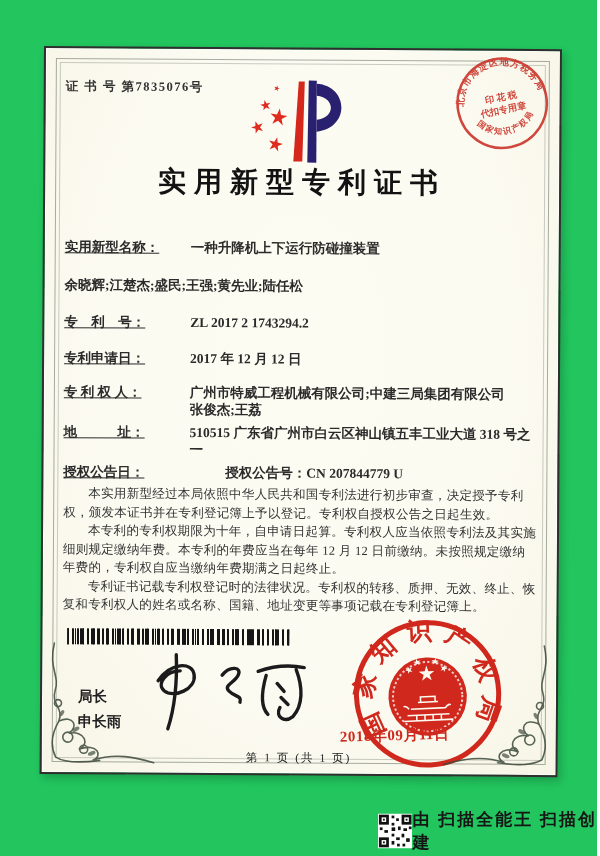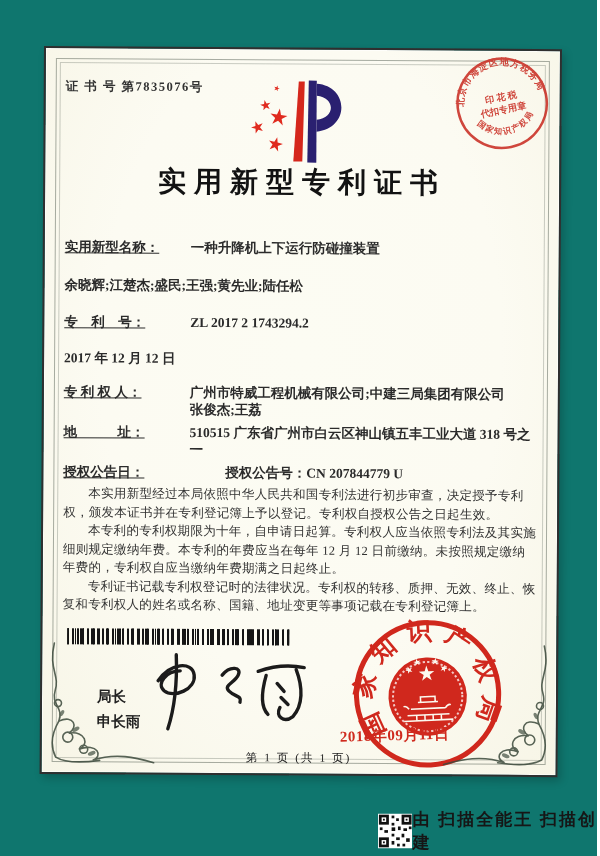--- a/index.html
+++ b/index.html
@@ -1,16 +1,16 @@
 <!DOCTYPE html>
 <html><head>
 <meta charset="utf-8">
 <style>
   html,body{margin:0;padding:0;background:#ffffff;}
-  .stage{position:relative;width:597px;height:856px;background:#0f766e;overflow:hidden;
+  .stage{position:relative;width:597px;height:856px;background:#22c55e;overflow:hidden;
          font-family:"Liberation Serif","DejaVu Serif",serif;}
   .paper{position:absolute;left:44px;top:46px;width:514px;height:724px;
          background:radial-gradient(ellipse at 50% 42%, #fcfcf3 0%, #fcfbf2 55%, #f7f5e6 100%);
          border:2px solid #2f2f2f;
          box-shadow:3px 4px 9px rgba(0,0,0,.2), inset 0 0 0 1px rgba(255,255,255,.65);
          transform:rotate(.35deg);transform-origin:top left;}
   .frame1{position:absolute;inset:10px;border:1px solid rgba(84,94,82,.5);pointer-events:none;}
   .frame2{position:absolute;inset:14px;border:1px solid rgba(84,94,82,.3);pointer-events:none;}
   .cert-no{position:absolute;left:20px;top:30px;font-size:12.5px;font-weight:600;
            letter-spacing:1.5px;color:#333;}
@@ -27,21 +27,21 @@
   .grant-row{display:flex;line-height:17px;}
   .grant-right{margin-left:36px;}
   .paras{position:absolute;left:20px;top:436px;width:474px;font-size:12.5px;
          color:#333;letter-spacing:.3px;}
   .paras p{margin:0;line-height:18.5px;text-indent:2em;}
   .barcode{position:absolute;left:25px;top:580px;width:222px;height:16px;
     background-image:
       repeating-linear-gradient(90deg,#151515 0 2px,transparent 2px 5px),
       repeating-linear-gradient(90deg,#151515 0 1px,transparent 1px 8px),
       repeating-linear-gradient(90deg,#151515 0 2px,transparent 2px 13px);}
-  .sign-block{position:absolute;left:55px;top:636px;font-size:14.5px;font-weight:bold;
+  .sign-block{position:absolute;left:36px;top:636px;font-size:14.5px;font-weight:bold;
               color:#222;line-height:25px;}
   .signature{position:absolute;left:88px;top:600px;}
   .seal{position:absolute;left:308px;top:566px;width:155px;height:155px;}
   .seal-date{position:absolute;left:-10px;bottom:26px;font-size:15px;font-weight:bold;
              color:#cf2a1e;letter-spacing:.5px;transform:rotate(-2deg);white-space:nowrap;}
   .page-footer{position:absolute;left:0;right:0;top:701px;text-align:center;
                font-size:11.5px;letter-spacing:2px;color:#222;}
   .flourish{position:absolute;bottom:6px;opacity:.85;}
   .flourish.left{left:4px;}
   .flourish.right{right:4px;transform:scaleX(-1);}
@@ -97,20 +97,21 @@
         <span class="f-value">一种升降机上下运行防碰撞装置</span>
       </div>
       <div class="f-row" style="margin-bottom:20px">
         <span class="f-value">余晓辉;江楚杰;盛民;王强;黄先业;陆任松</span>
       </div>
       <div class="f-row" style="margin-bottom:19px">
         <span class="f-label">专　利　号：</span>
         <span class="f-value">ZL 2017 2 1743294.2</span>
       </div>
       <div class="f-row" style="margin-bottom:17px">
+        <span class="f-label">专利申请日：</span>
         <span class="f-value">2017 年 12 月 12 日</span>
       </div>
       <div class="f-row" style="margin-bottom:6px">
         <span class="f-label">专 利 权 人：</span>
         <span class="f-value"><span>广州市特威工程机械有限公司;中建三局集团有限公司</span><span class="second">张俊杰;王荔</span></span>
       </div>
       <div class="f-row" style="margin-bottom:6px">
         <span class="f-label">地　　　址：</span>
         <span class="f-value"><span>510515 广东省广州市白云区神山镇五丰工业大道 318 号之</span><span class="second">一</span></span>
       </div>

